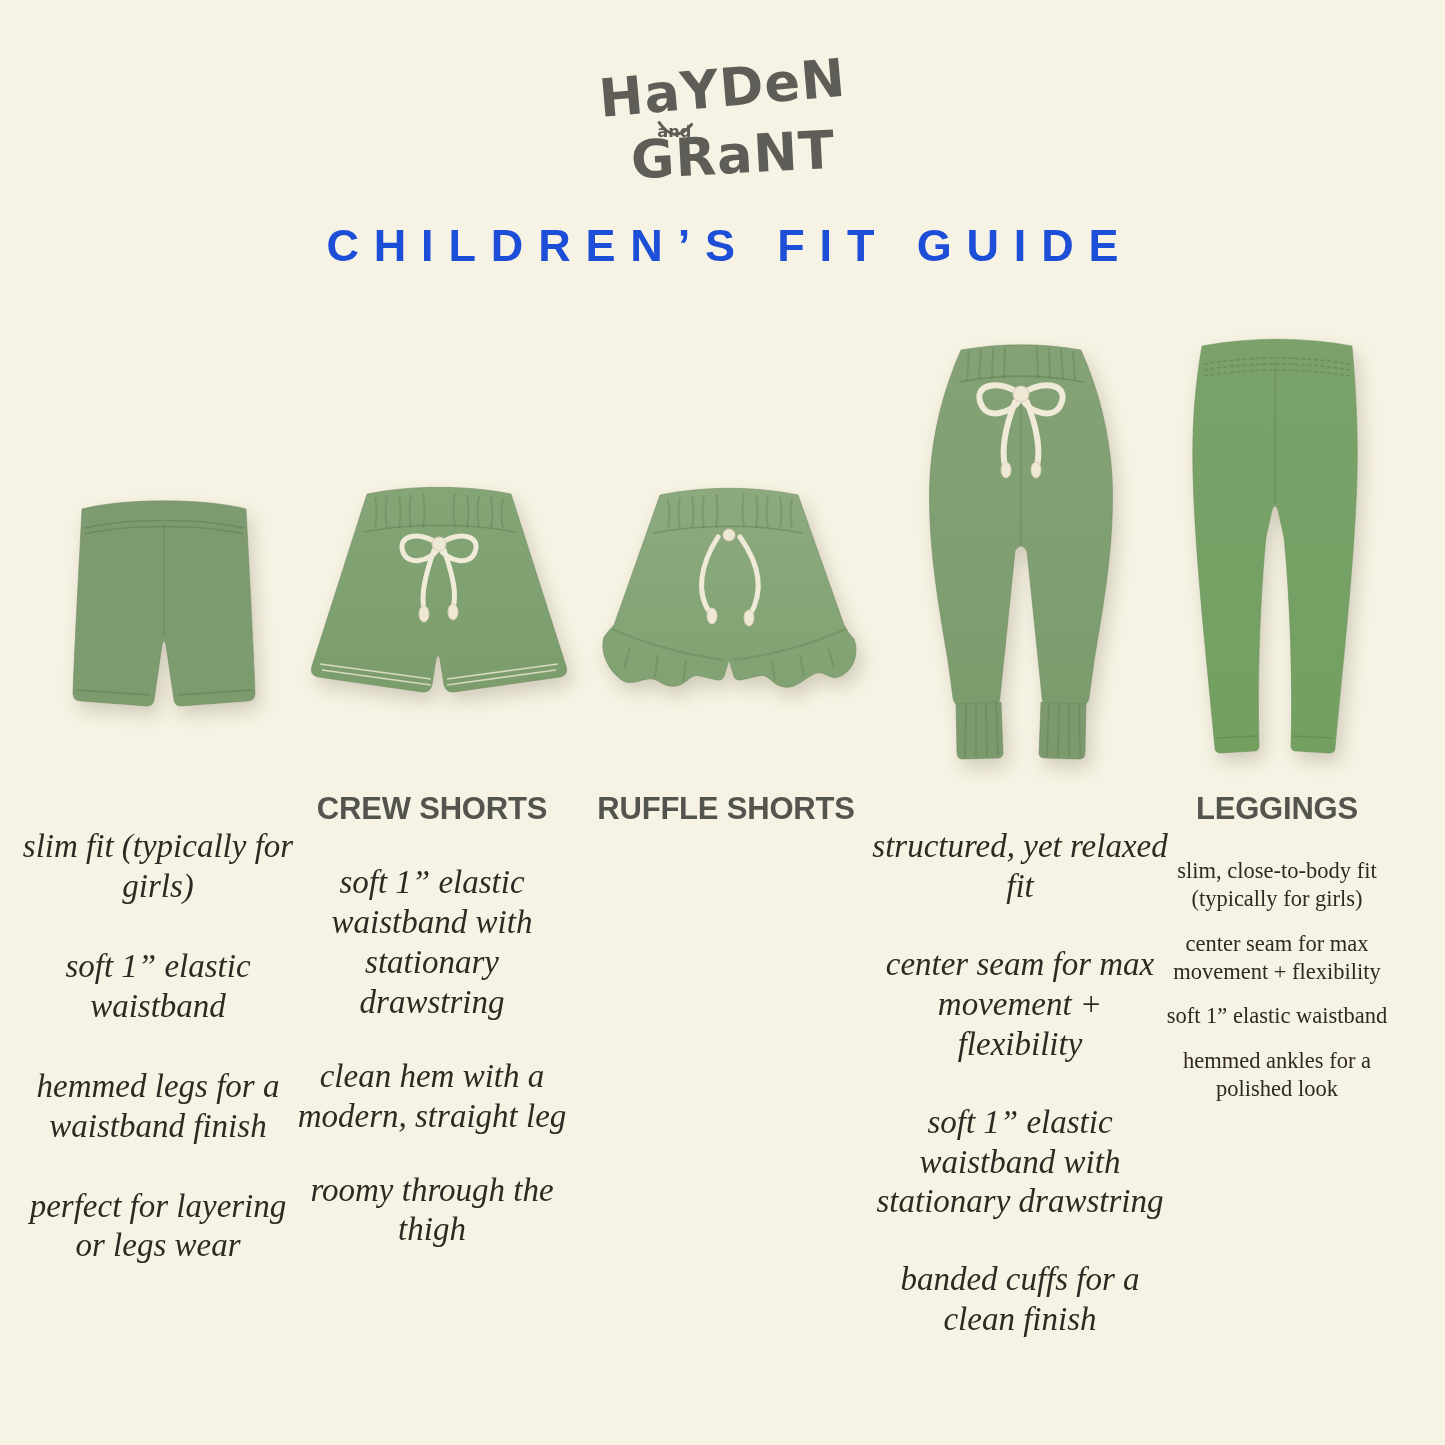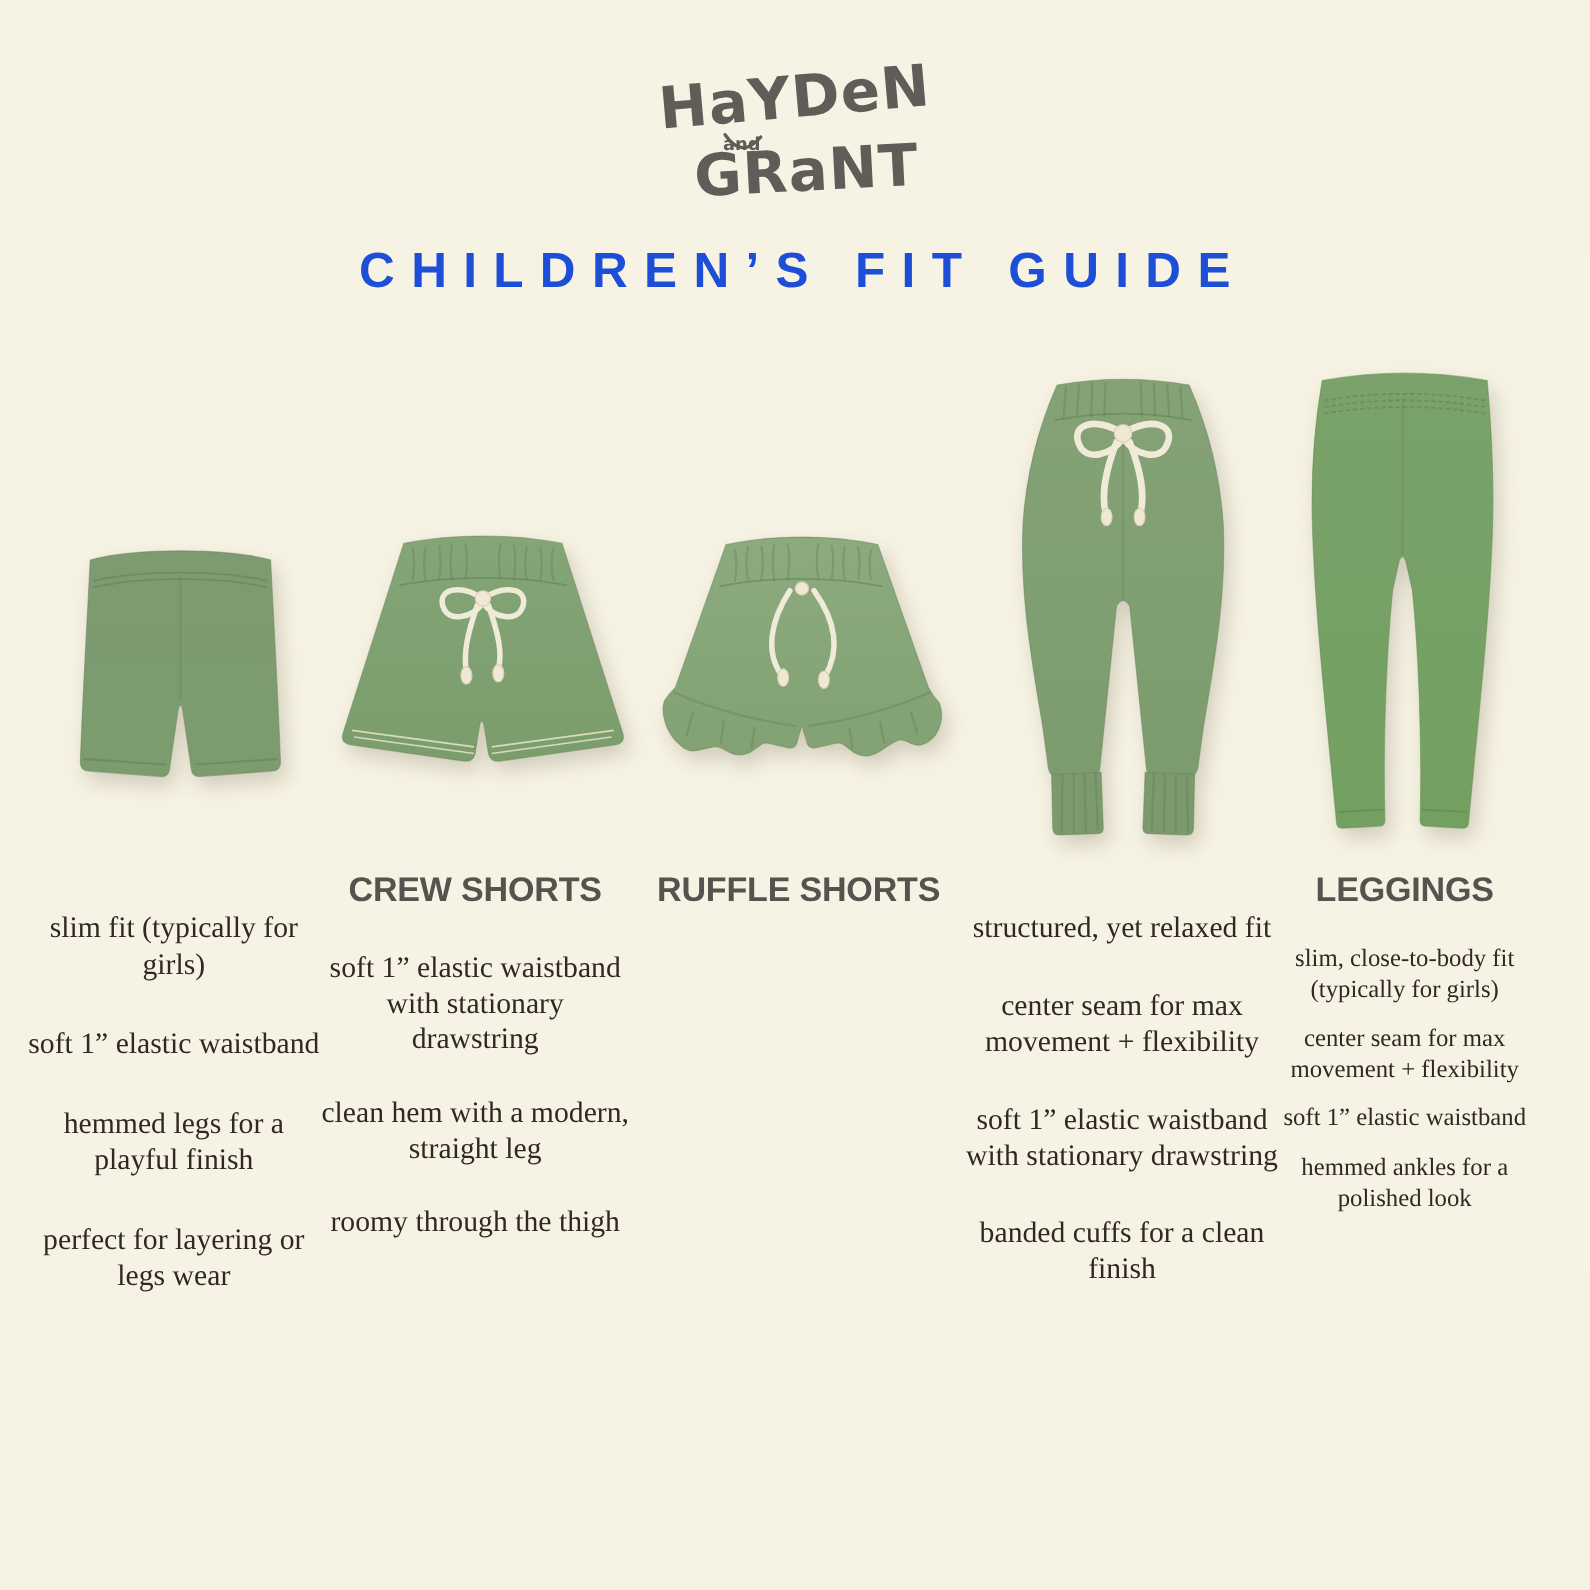--- a/index.html
+++ b/index.html
@@ -27,21 +27,21 @@
   .col{position:absolute;top:791px;text-align:center;}
   .prod-name{
     margin:0;
     font-family:"Liberation Sans",sans-serif;
     font-weight:700;font-size:31px;letter-spacing:-.2px;
     color:#54544E;white-space:nowrap;
   }
   .features{margin-top:36px;color:#2F2823;}
   .features p{margin:0 0 40px;}
   .c1 .features,.c2 .features,.c3 .features,.c4 .features{
-    font-size:27px;line-height:1.21;
+    font-size:33px;line-height:1.21;font-style:italic;
   }
   .c2 .features p{margin-bottom:34px;}
   .c3 .features{margin-top:28px;}
   .c3 .features p{margin-bottom:30px;}
   .c4 .features p{margin-bottom:38px;}
   .c5 .features{margin-top:30px;font-size:22.5px;line-height:1.26;}
   .c5 .features p{margin-bottom:16px;}
   
   .seam{fill:none;stroke:#5E7C52;stroke-width:1.6;opacity:.5;}
   .seam-faint{fill:none;stroke:#567349;stroke-width:2;opacity:.22;}
@@ -241,21 +241,21 @@
       <path class="seam-faint" d="M103,172 L103,30"></path>
       <path class="seam" d="M45,406 L86,404" opacity=".4"></path>
       <path class="seam" d="M120,404 L161,406" opacity=".4"></path>
     </svg>
   </figure>
 
   <section class="col c1" style="left:20px;width:276px">
     <div class="features">
       <p>slim fit (typically for girls)</p>
       <p>soft 1” elastic waistband</p>
-      <p>hemmed legs for a playful finish</p>
+      <p>hemmed legs for a waistband finish</p>
       <p>perfect for layering or legs wear</p>
     </div>
   </section>
 
   <section class="col c2" style="left:292px;width:280px">
     <h2 class="prod-name">CREW SHORTS</h2>
     <div class="features">
       <p>soft 1” elastic waistband with stationary drawstring</p>
       <p>clean hem with a modern, straight leg</p>
       <p>roomy through the thigh</p>

